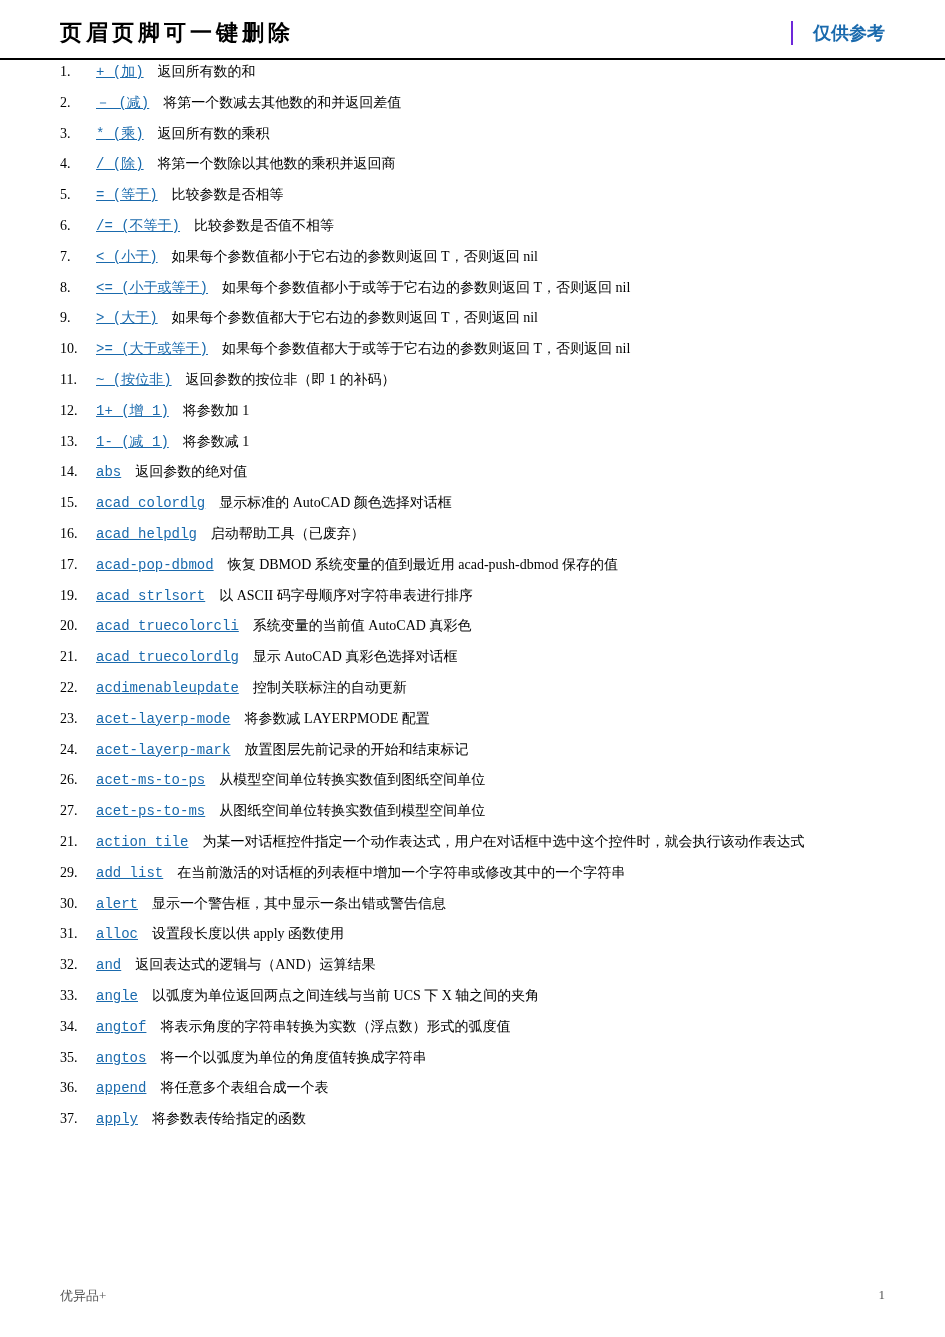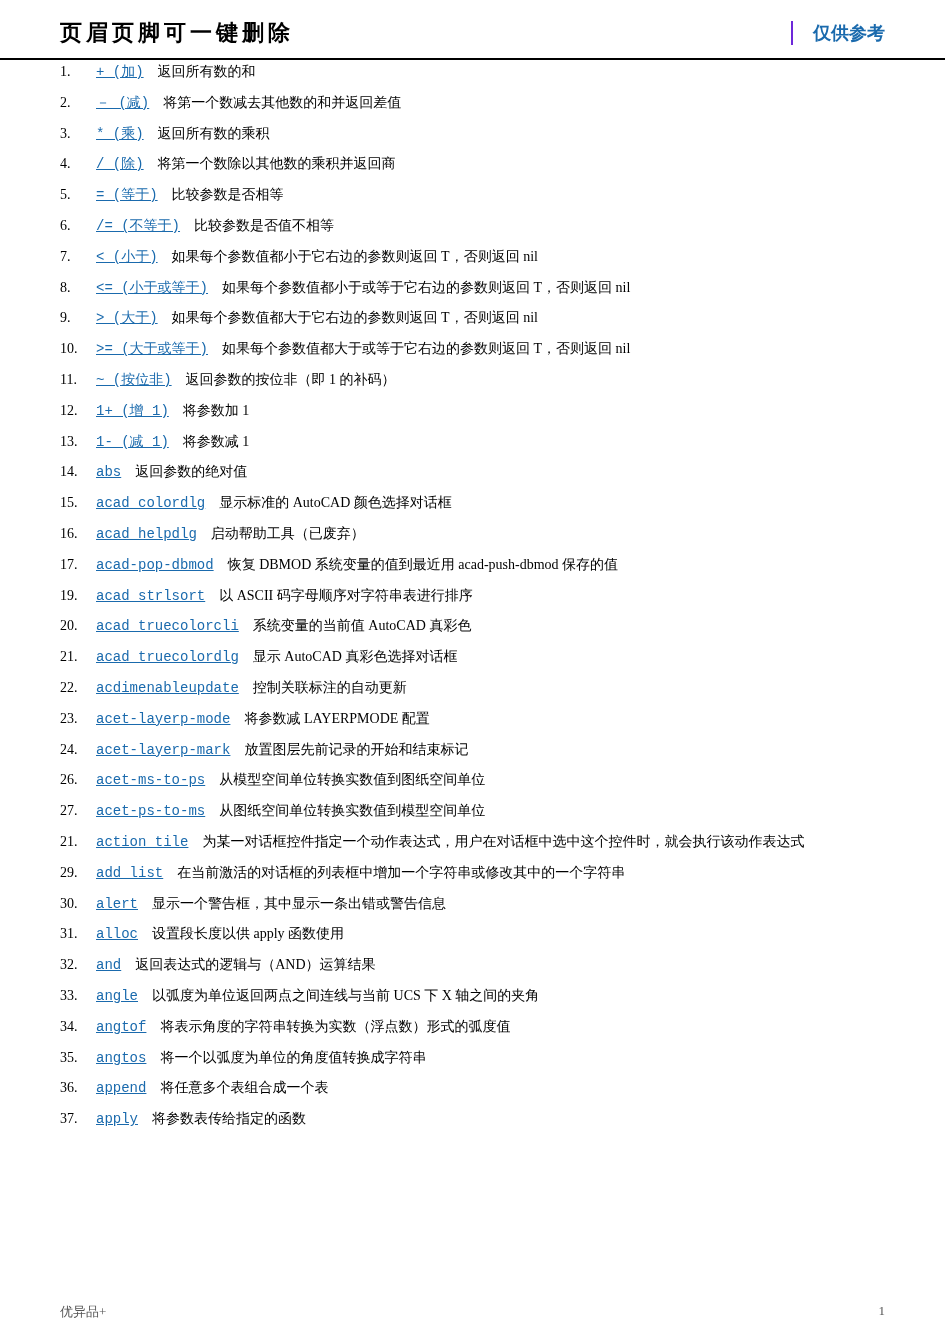--- a/index.html
+++ b/index.html
@@ -62,21 +62,21 @@
       font-size: 14px;
     }
     .desc {
       color: #000;
       font-family: SimSun, '宋体', serif;
       font-size: 14px;
       text-align: right;
     }
     .footer {
       position: absolute;
-      bottom: 16px;
+      bottom: 32px;
       left: 60px;
       right: 60px;
       display: flex;
       justify-content: space-between;
       font-size: 13px;
       color: #555;
     }
   </style>
 </head>
 <body>

